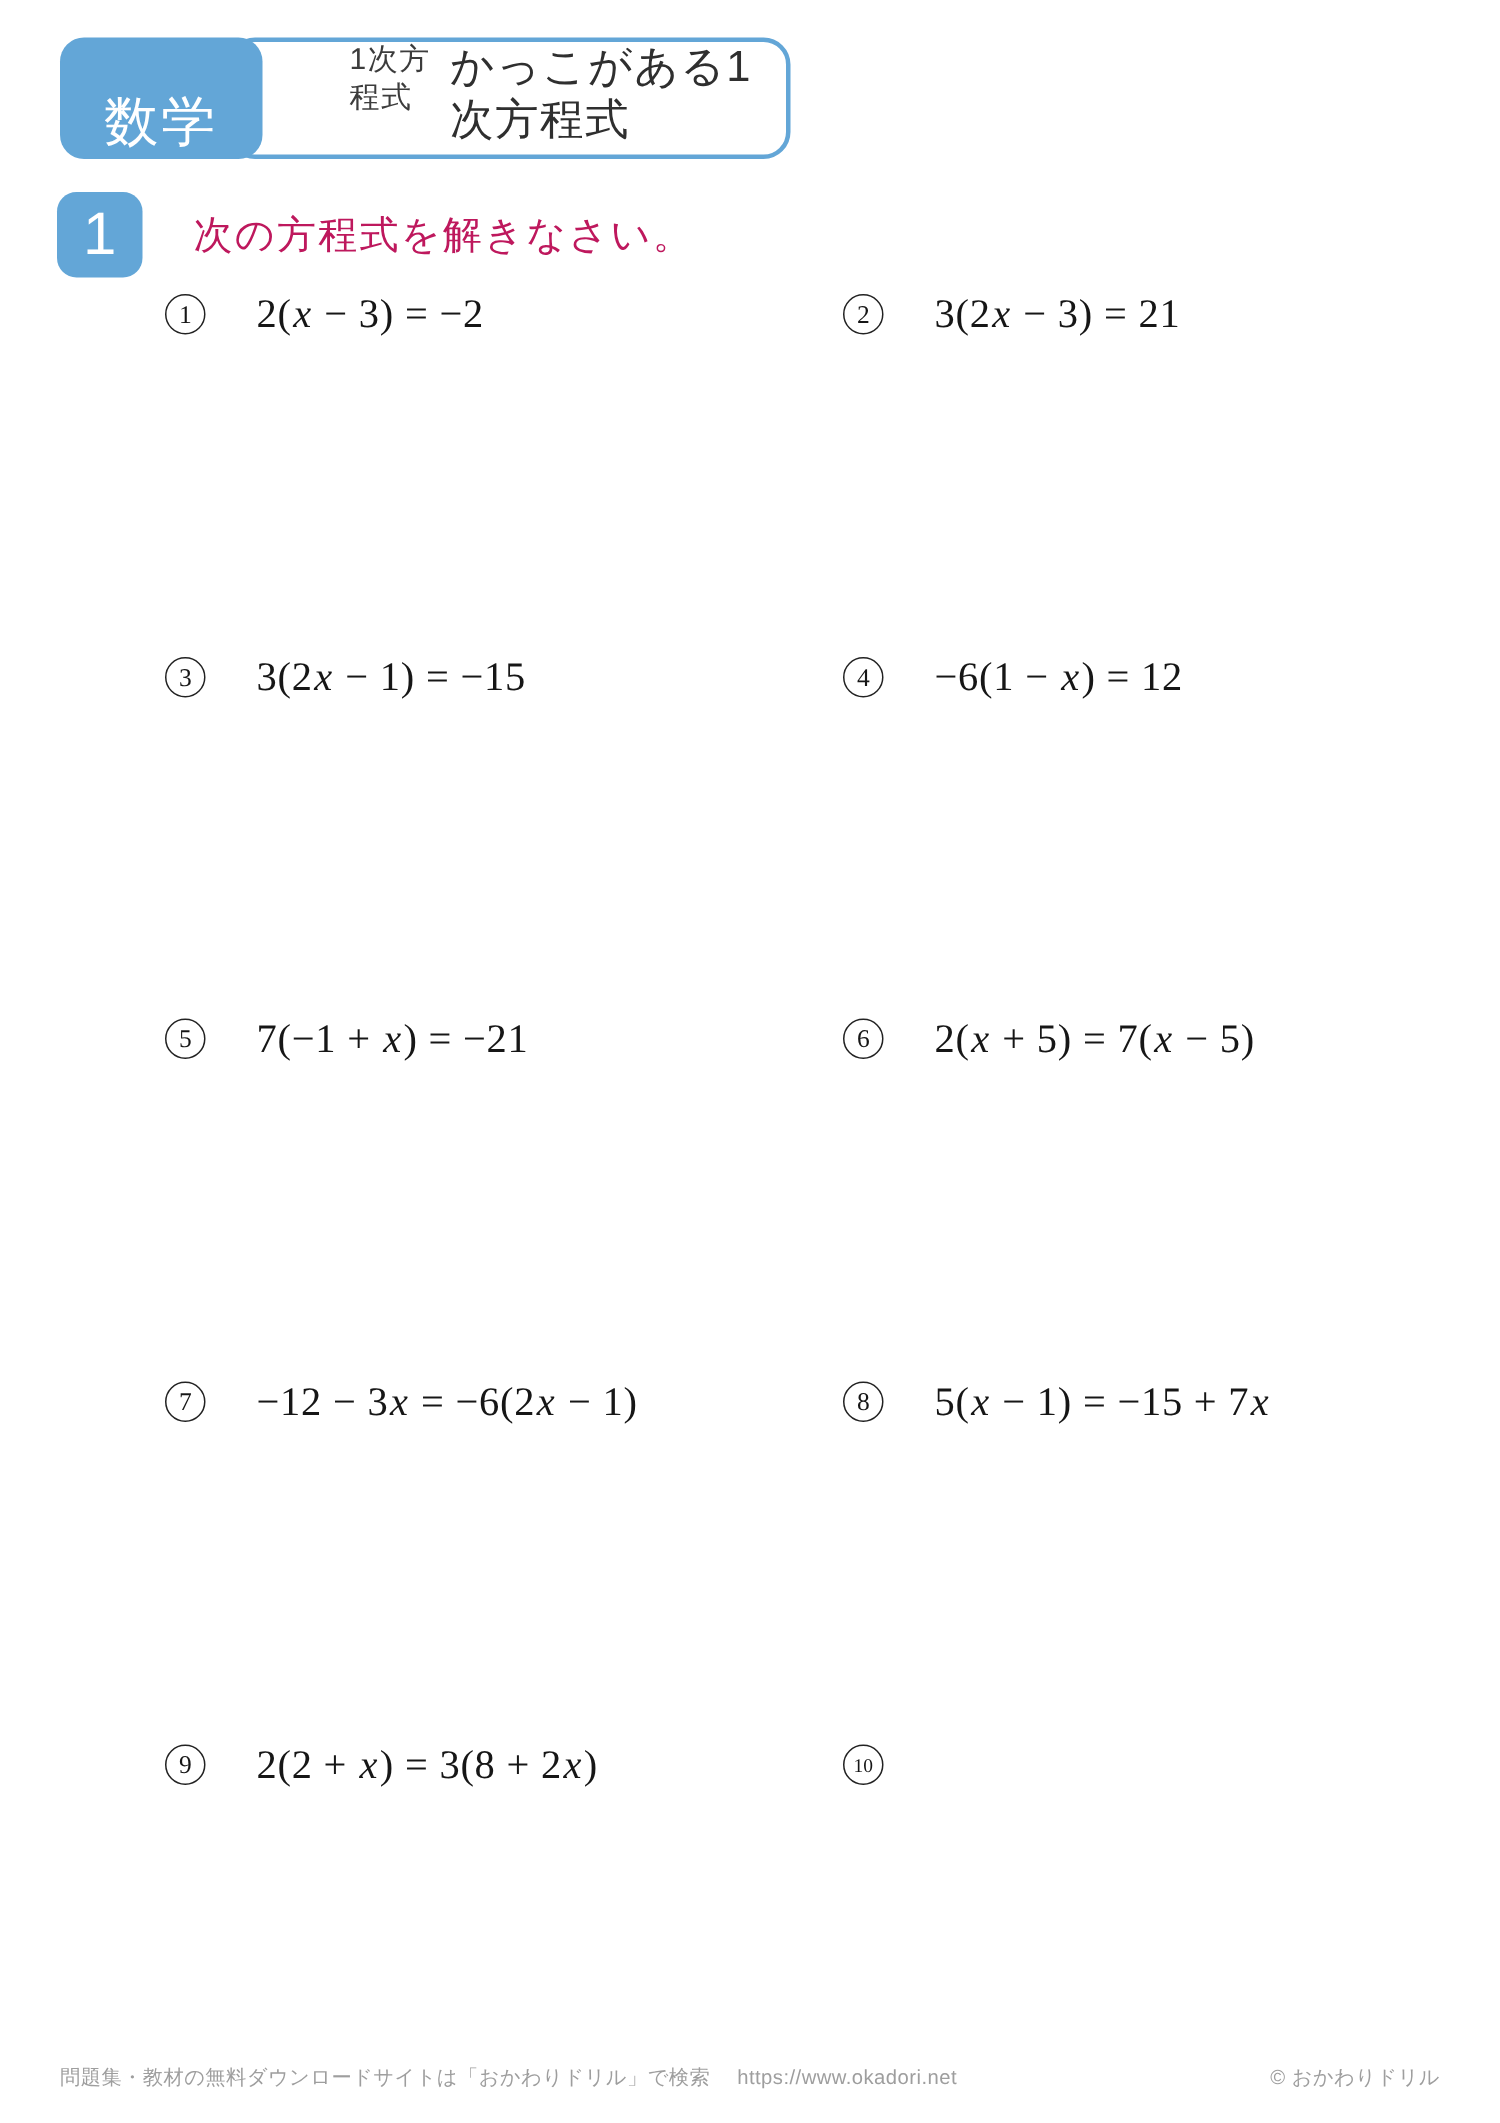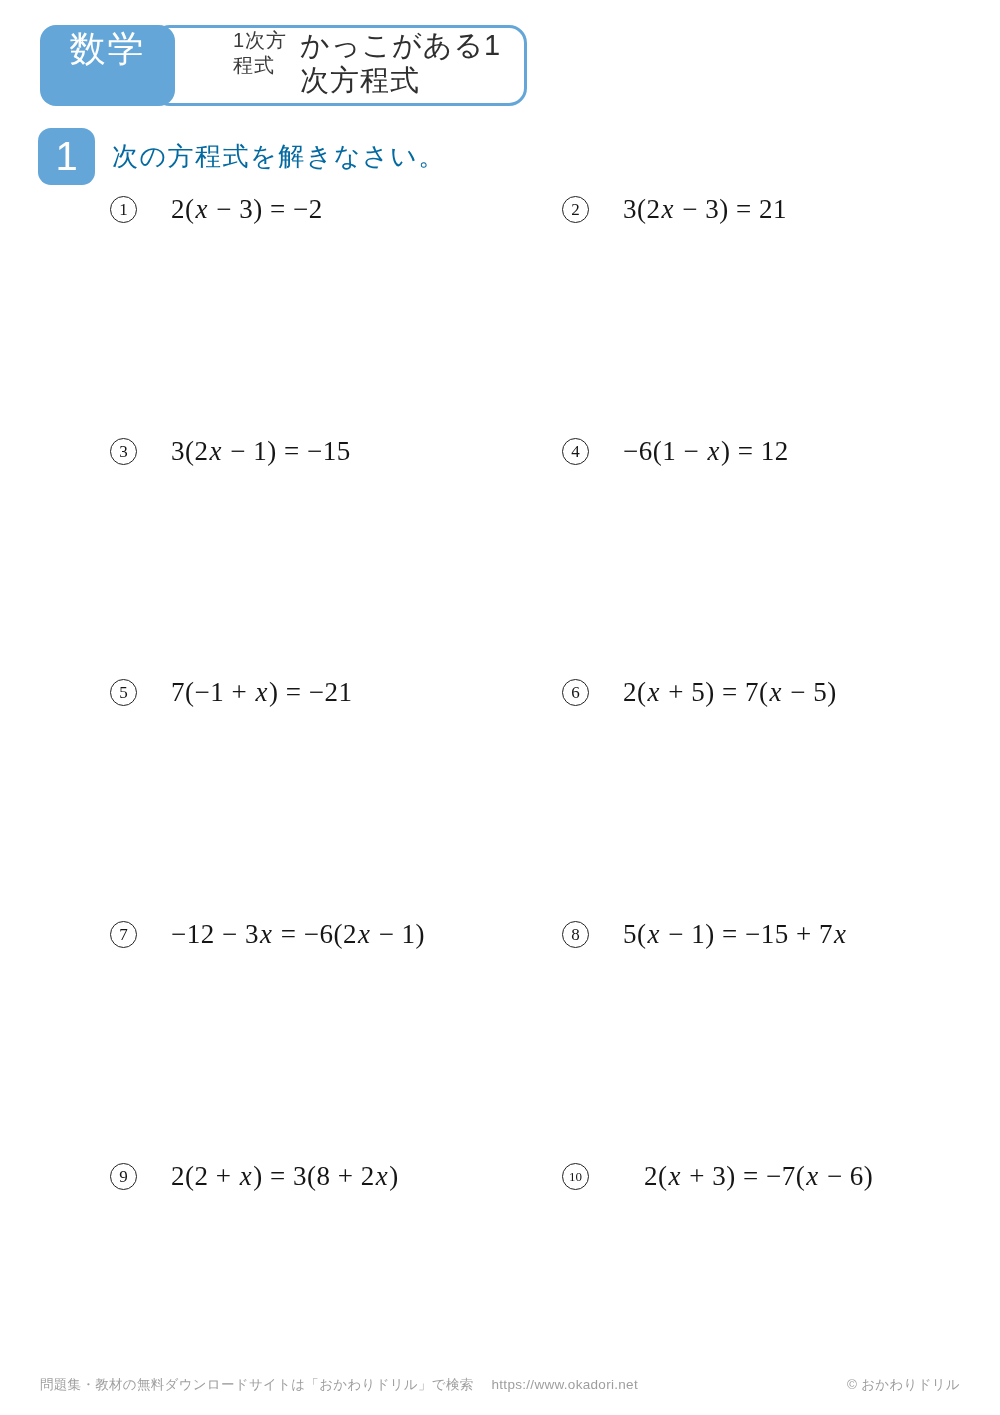--- a/index.html
+++ b/index.html
@@ -17,34 +17,34 @@
     position: absolute; left: 112px; top: 0; right: 0; bottom: 0;
     background: #fff; border: 3px solid var(--accent); border-radius: 18px;
     display: flex; flex-direction: row; justify-content: center;
     padding-left: 78px;
   }
   .unit-label { font-size: 20px; color: #3c3c3c; letter-spacing: 1px; line-height: 1.25; }
   .worksheet-title { font-size: 29px; color: #2f2f2f; letter-spacing: 1px; line-height: 1.2; font-weight: 500; }
   .subject-box {
     position: absolute; left: 0; top: 0; width: 135px; height: 81px;
     background: var(--accent); border-radius: 16px;
-    display: flex; align-items: flex-start; justify-content: center;
+    display: flex; align-items: flex-end; justify-content: center;
   }
   .subject-box span { color: #fff; font-size: 36px; letter-spacing: 2px; font-weight: 500; }
 
   
   .section { position: absolute; left: 38px; top: 128px; display: flex; align-items: center; }
   .section-badge {
     width: 57px; height: 57px; background: var(--accent); border-radius: 13px;
     display: flex; align-items: center; justify-content: center; flex: 0 0 auto;
   }
   .section-badge span { color: #fff; font-size: 40px; font-weight: 400; }
   .section-instruction {
-    margin-left: 17px; font-family: Liberation Mono, monospace;
-    font-size: 26px; color: #0369a1; letter-spacing: 1.5px;
+    margin-left: 34px; font-family: Liberation Mono, monospace;
+    font-size: 26px; color: #be185d; letter-spacing: 1.5px;
   }
 
   
   #problems { position: absolute; inset: 0; }
   .problem {
     position: absolute; height: 44px;
     display: flex; align-items: center;
   }
   .problem-number {
     width: 27px; height: 27px; border: 1.6px solid #222; border-radius: 50%;
@@ -139,21 +139,20 @@
     <div class="problem" style="left: 110px; top: 1154px;">
   <div class="problem-number">
     <span>9</span>
   </div>
   <span class="equation">2(2 + <i class="var">x</i>) = 3(8 + 2<i class="var">x</i>)</span>
 </div>
     <div class="problem" style="left: 562px; top: 1154px; gap: 21px;">
   <div class="problem-number">
     <span style="font-size: 13px;">10</span>
   </div>
-  <span class="equation">2(<i class="var">x</i> + 3) = −7(<i class="var">x</i> − 6)</span>
 </div>
   </div>
 
 <div class="footer">
   <div>
     <span>問題集・教材の無料ダウンロードサイトは「おかわりドリル」で検索</span><span class="site-url">https://www.okadori.net</span>
   </div>
   <div>© おかわりドリル</div>
 </div>
 

